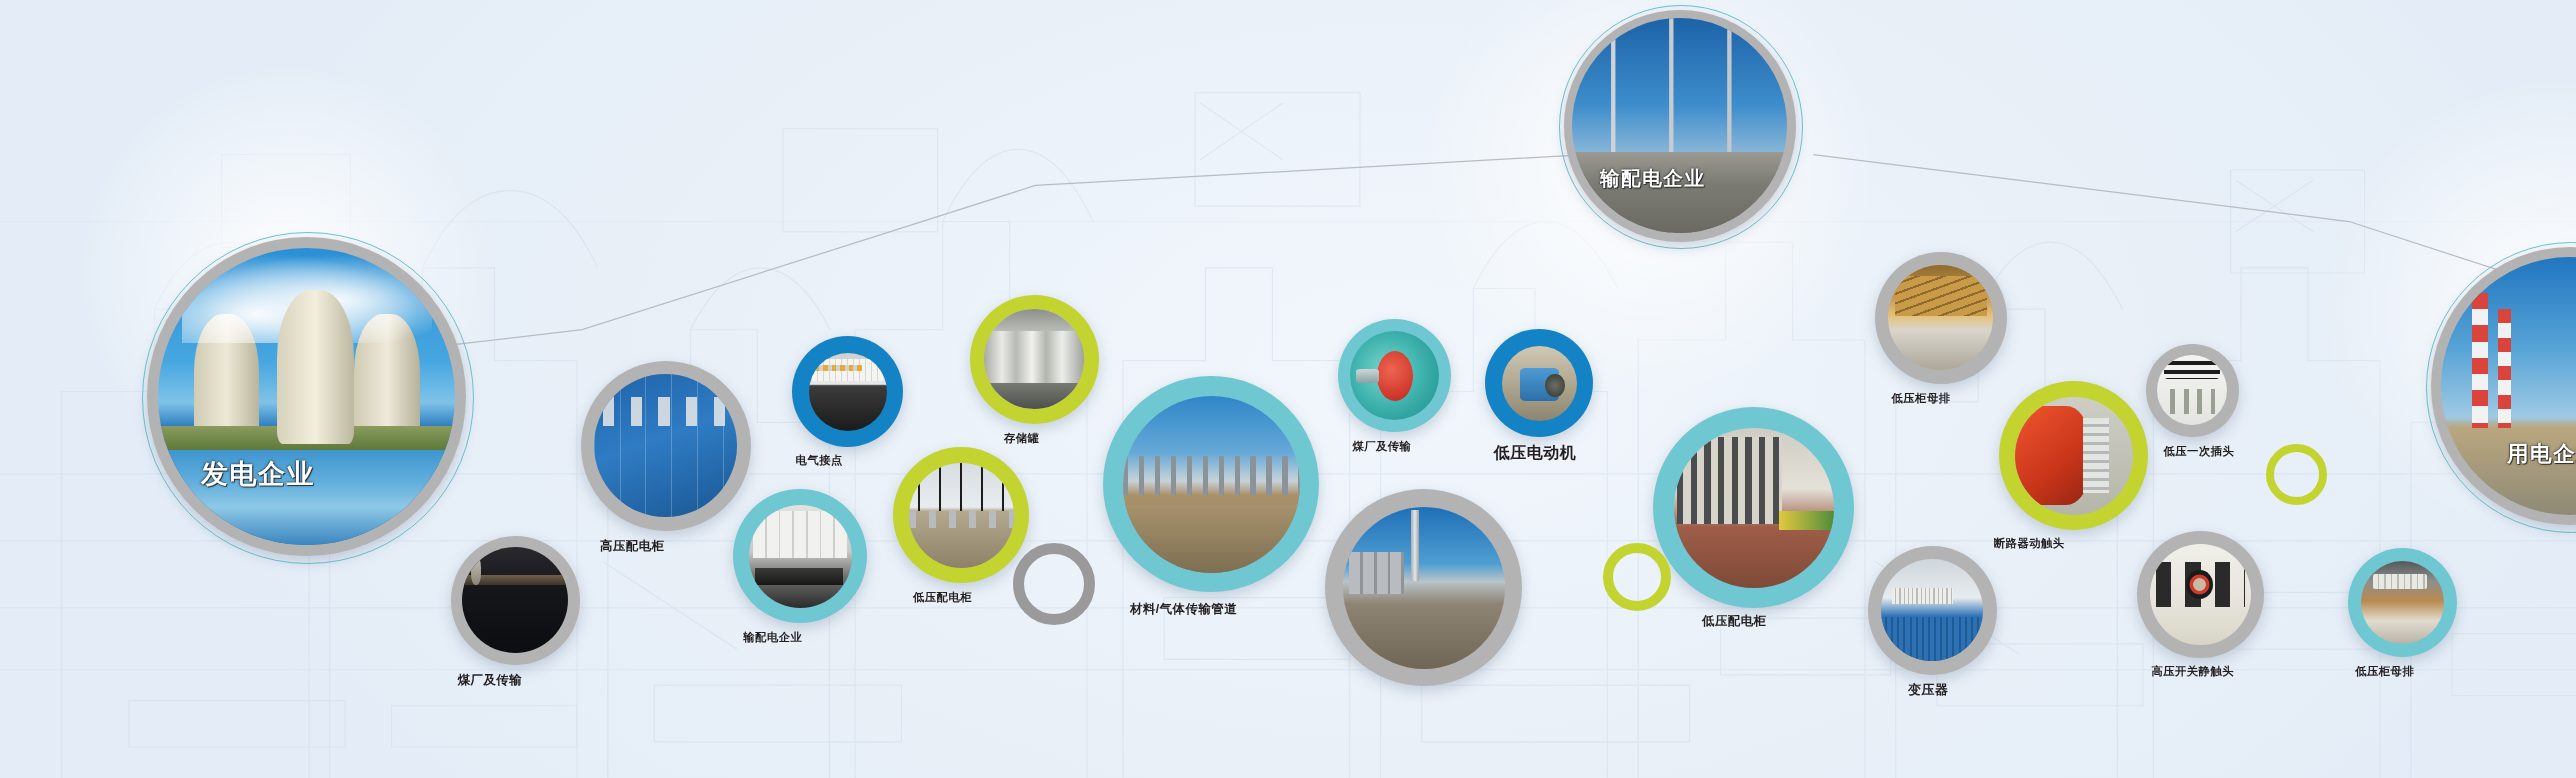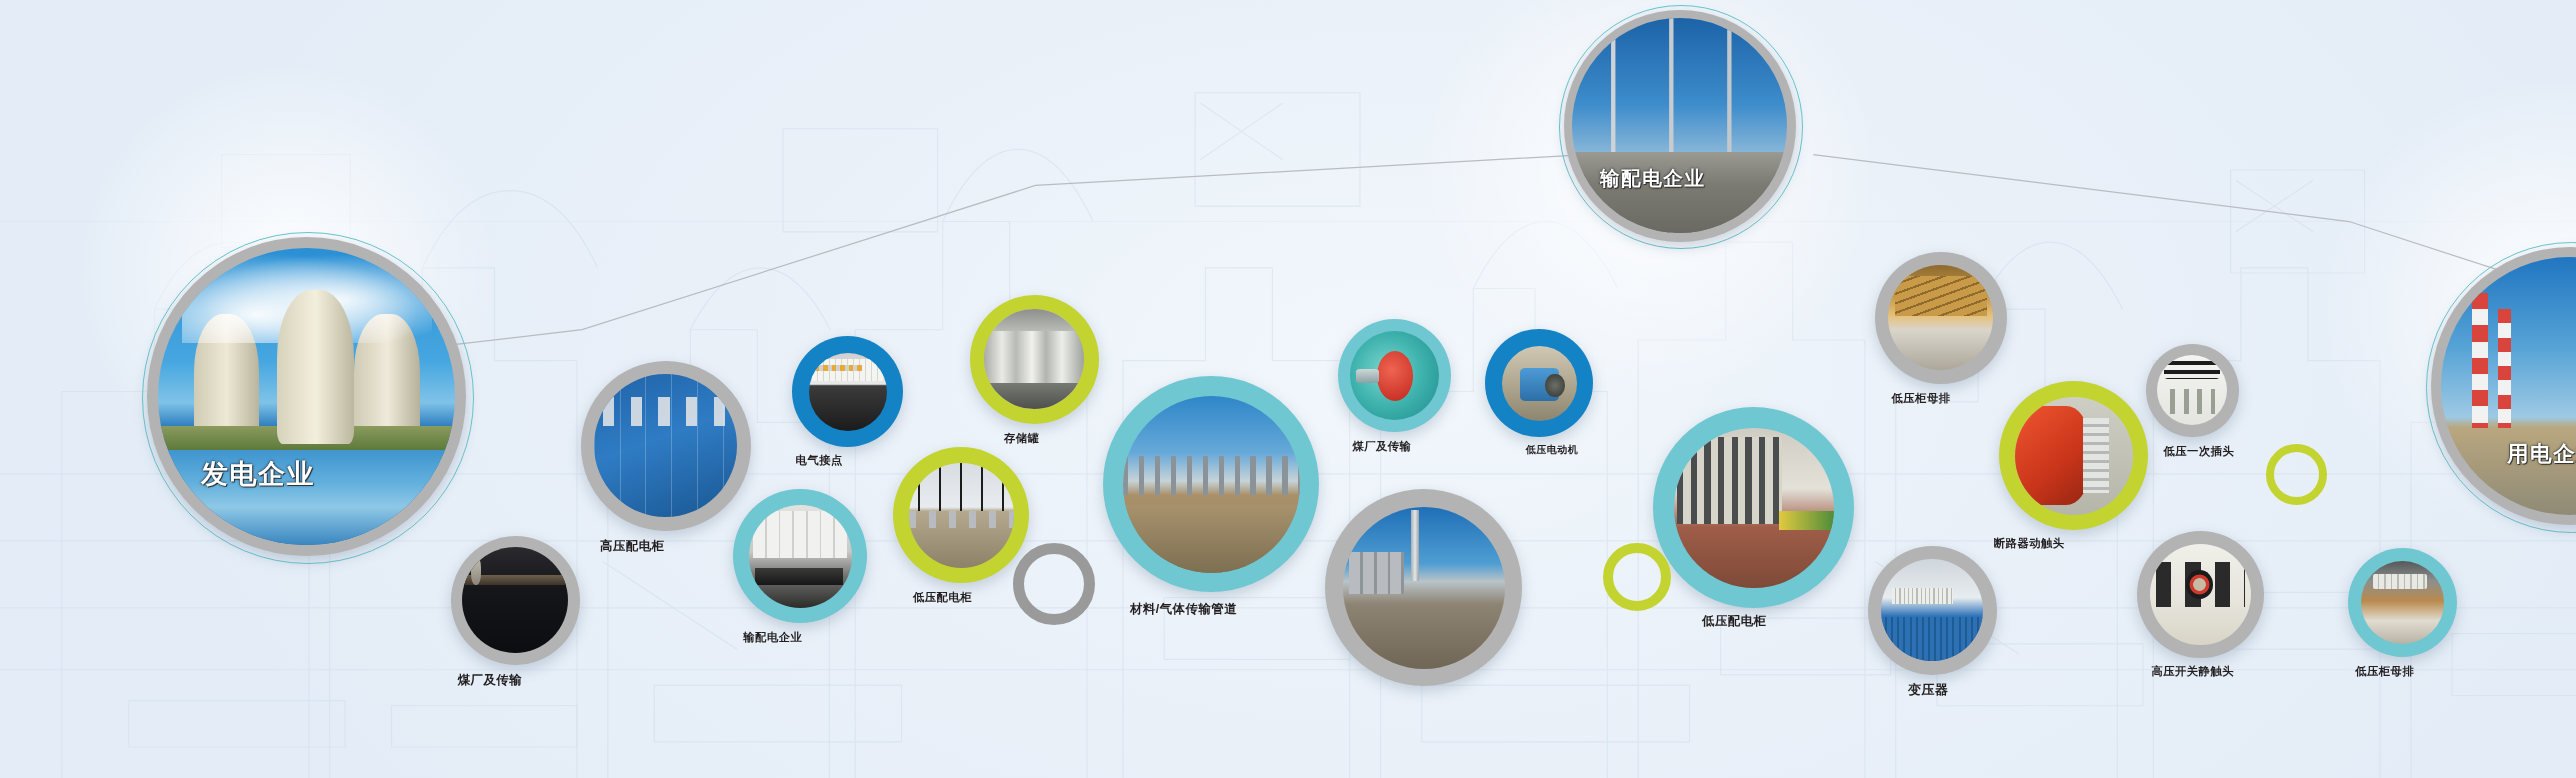--- a/index.html
+++ b/index.html
@@ -305,21 +305,21 @@
 
   <div class="node" style="left:1338px;top:319px;width:113px;height:113px;">
     <div class="ring" style="width:113px;height:113px;background:#6fc7d1;"></div>
     <div class="photo ph-hvmotor" style="left:12.4px;top:12.4px;width:89px;height:89px;"></div>
     <div class="caption" style="left:14.4px;top:120px;font-size:11.3px;">煤厂及传输</div>
   </div>
 
   <div class="node" style="left:1485px;top:329px;width:108px;height:108px;">
     <div class="ring" style="width:108px;height:108px;background:#1383c6;"></div>
     <div class="photo ph-lvmotor" style="left:16.5px;top:16.5px;width:75px;height:75px;"></div>
-    <div class="caption" style="left:8.8px;top:114px;font-size:10px;margin-left:32px;">低压电动机</div>
+    <div class="caption" style="left:8.8px;top:114px;font-size:16px;">低压电动机</div>
   </div>
 
   <div class="node" style="left:1653px;top:407px;width:201px;height:201px;">
     <div class="ring" style="width:201px;height:201px;background:#6fc7d1;"></div>
     <div class="photo ph-lvcab" style="left:20.6px;top:20.6px;width:160px;height:160px;"></div>
     <div class="caption" style="left:49px;top:206px;font-size:12.4px;">低压配电柜</div>
   </div>
 
   <div class="empty-ring" style="left:1603px;top:543px;width:68px;height:68px;
               border:10.3px solid #c3d431;box-sizing:border-box;"></div>

